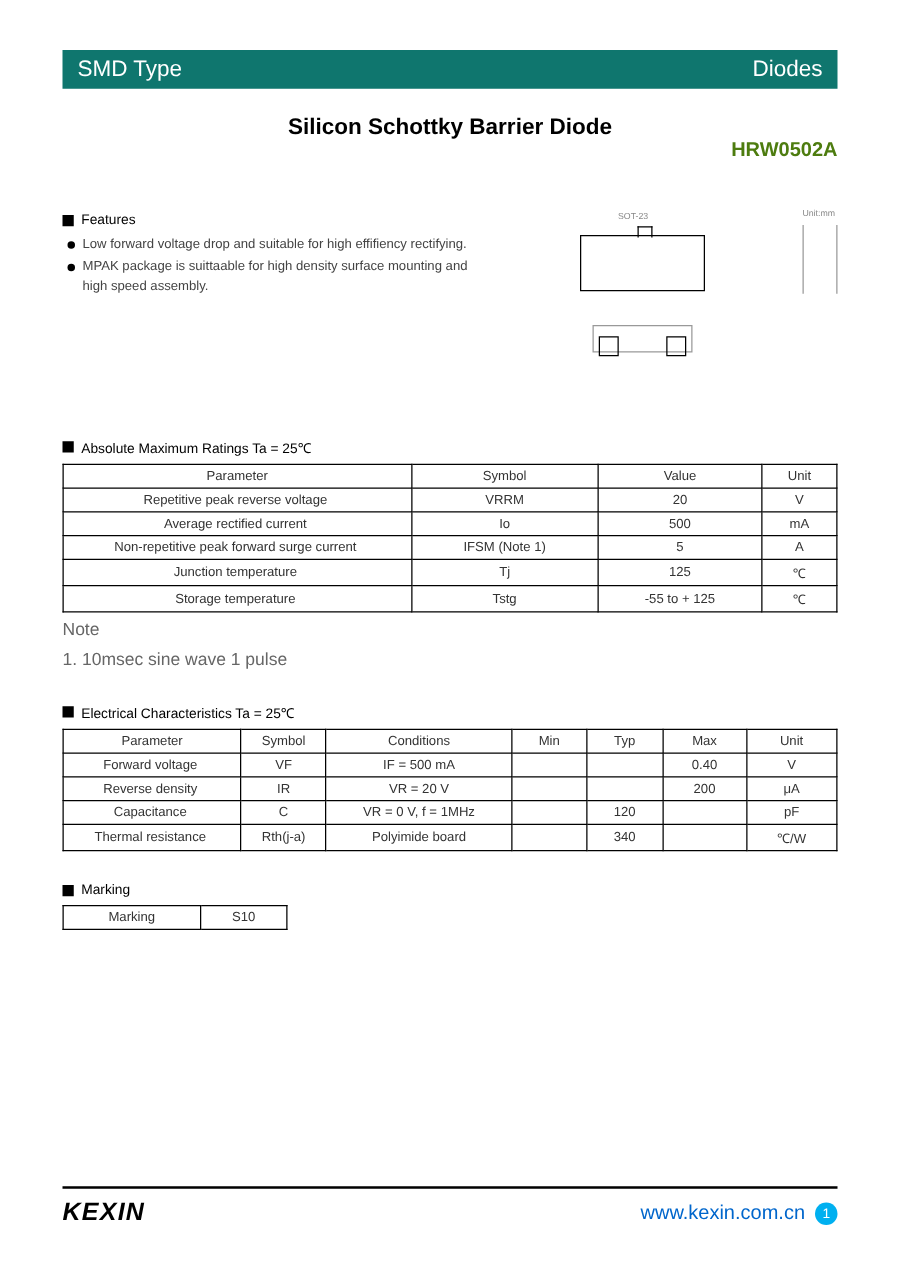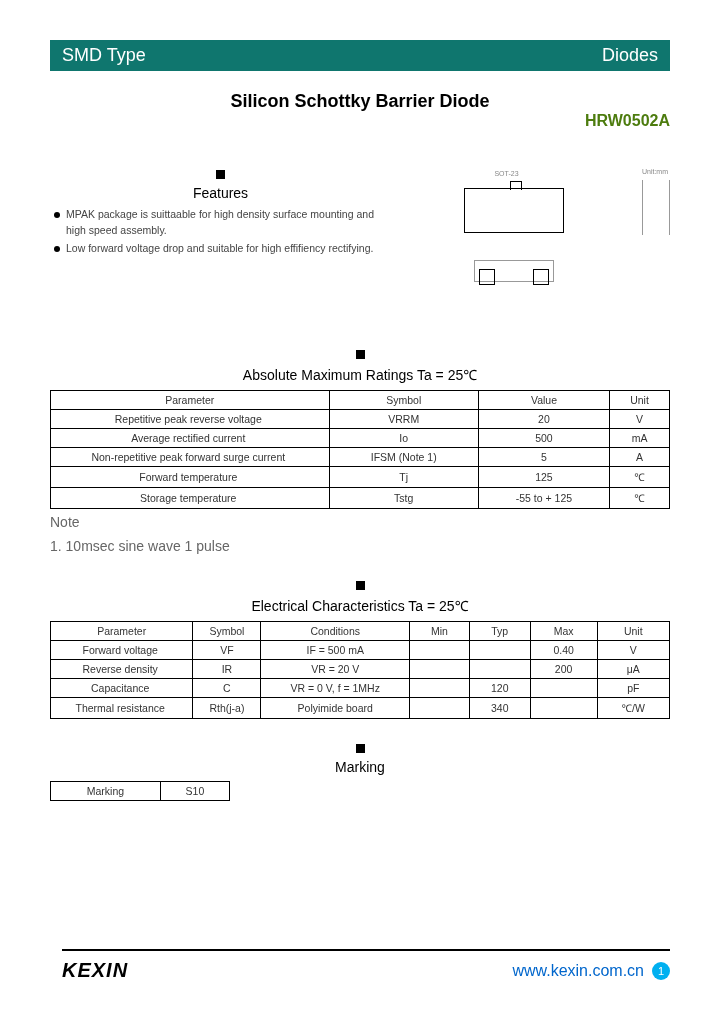--- a/index.html
+++ b/index.html
@@ -21,21 +21,21 @@
     justify-content: space-between;
     font-size: 18px;
     font-weight: normal;
     margin-bottom: 20px;
   }
   .title-block { text-align: center; margin-bottom: 40px; }
   .title-block h1 { font-size: 18px; font-weight: bold; margin-bottom: 0; color: #000; }
   .title-block h2 { font-size: 16px; font-weight: bold; color: #4d7c0f; text-align: right; }
   .features-row { display: flex; justify-content: space-between; margin-bottom: 40px; }
   .features-col { width: 55%; }
-  .section-head { font-size: 14px; font-weight: normal; margin-bottom: 6px; color: #000; display: flex; align-items: center; gap: 6px; flex-direction: column; }
+  .section-head { font-size: 11px; font-weight: normal; margin-bottom: 6px; color: #000; display: flex; align-items: center; gap: 6px; }
   .section-head .sq { width: 9px; height: 9px; background: #000; display: inline-block; }
   .bullet-list { list-style: none; padding-left: 4px; font-size: 10.5px; color: #444; line-height: 1.5; }
   .bullet-list li { display: flex; gap: 6px; margin-bottom: 2px; }
   .bullet-list .dot { width: 6px; height: 6px; background: #000; border-radius: 50%; margin-top: 5px; flex-shrink: 0; }
   .diagram-col { width: 38%; position: relative; height: 140px; }
   .pkg-top { position: absolute; top: 18px; left: 30px; width: 100px; height: 45px; border: 1px solid #000; }
   .pkg-top::before { content: ''; position: absolute; left: 45px; top: -8px; width: 10px; height: 8px; border: 1px solid #000; border-bottom: none; }
   .pkg-lbl-top { position: absolute; top: 0px; left: 60px; font-size: 9px; color: #666; }
   .pkg-side { position: absolute; top: 10px; right: 0; width: 28px; height: 55px; border-left: 1px solid #999; border-right: 1px solid #999; }
   .pkg-side-lbl { position: absolute; top: -2px; right: 2px; font-size: 8px; color: #888; }
@@ -47,21 +47,21 @@
   table { border-collapse: collapse; width: 100%; font-size: 10.5px; }
   th, td { border: 1px solid #000; padding: 3px 6px; text-align: center; }
   th { font-weight: normal; }
   .param-col { text-align: center; padding-left: 3px; }
   .note { font-size: 14px; color: #666; margin-top: 4px; line-height: 1.4; }
   .section-block { margin-bottom: 25px; }
   .marking-table { width: 180px; }
   .footer {
     position: absolute;
     bottom: 30px;
-    left: 62px;
+    left: 50px;
     right: 50px;
   }
   .footer-line { border-top: 2px solid #000; margin-bottom: 8px; }
   .footer-content { display: flex; justify-content: space-between; align-items: center; }
   .logo { font-size: 20px; font-weight: bold; font-style: italic; letter-spacing: 1px; color: #000; }
   .url { color: #0066cc; font-size: 16px; }
   .page-num { width: 18px; height: 18px; background: #00b0f0; color: #fff; border-radius: 50%; display: flex; align-items: center; justify-content: center; font-size: 11px; margin-left: 8px; }
   .right-foot { display: flex; align-items: center; }
 </style>
 </head>
@@ -79,25 +79,25 @@
 
 <div class="features-row">
   <div class="features-col">
     <div class="section-head">
       <span class="sq"></span>
       <span>Features</span>
     </div>
     <ul class="bullet-list">
       <li>
           <span class="dot"></span>
-          <span>MPAK package is suittaable for high density surface mounting and high speed assembly.</span>
+          <span>Low forward voltage drop and suitable for high effifiency rectifying.</span>
         </li>
       <li>
           <span class="dot"></span>
-          <span>Low forward voltage drop and suitable for high effifiency rectifying.</span>
+          <span>MPAK package is suittaable for high density surface mounting and high speed assembly.</span>
         </li>
     </ul>
   </div>
   <div class="diagram-col">
     <div class="pkg-lbl-top dim-text">SOT-23</div>
     <div class="pkg-top"></div>
     <div class="pkg-side"></div>
     <div class="pkg-side-lbl dim-text">Unit:mm</div>
     <div class="pkg-bottom"></div>
   </div>
@@ -128,21 +128,21 @@
           <td>500</td>
           <td>mA</td>
         </tr>
     <tr>
           <td class="param-col">Non-repetitive peak forward surge current</td>
           <td>IFSM (Note 1)</td>
           <td>5</td>
           <td>A</td>
         </tr>
     <tr>
-          <td class="param-col">Forward temperature</td>
+          <td class="param-col">Junction temperature</td>
           <td>Tj</td>
           <td>125</td>
           <td>℃</td>
         </tr>
     <tr>
           <td class="param-col">Storage temperature</td>
           <td>Tstg</td>
           <td>-55 to + 125</td>
           <td>℃</td>
         </tr>

